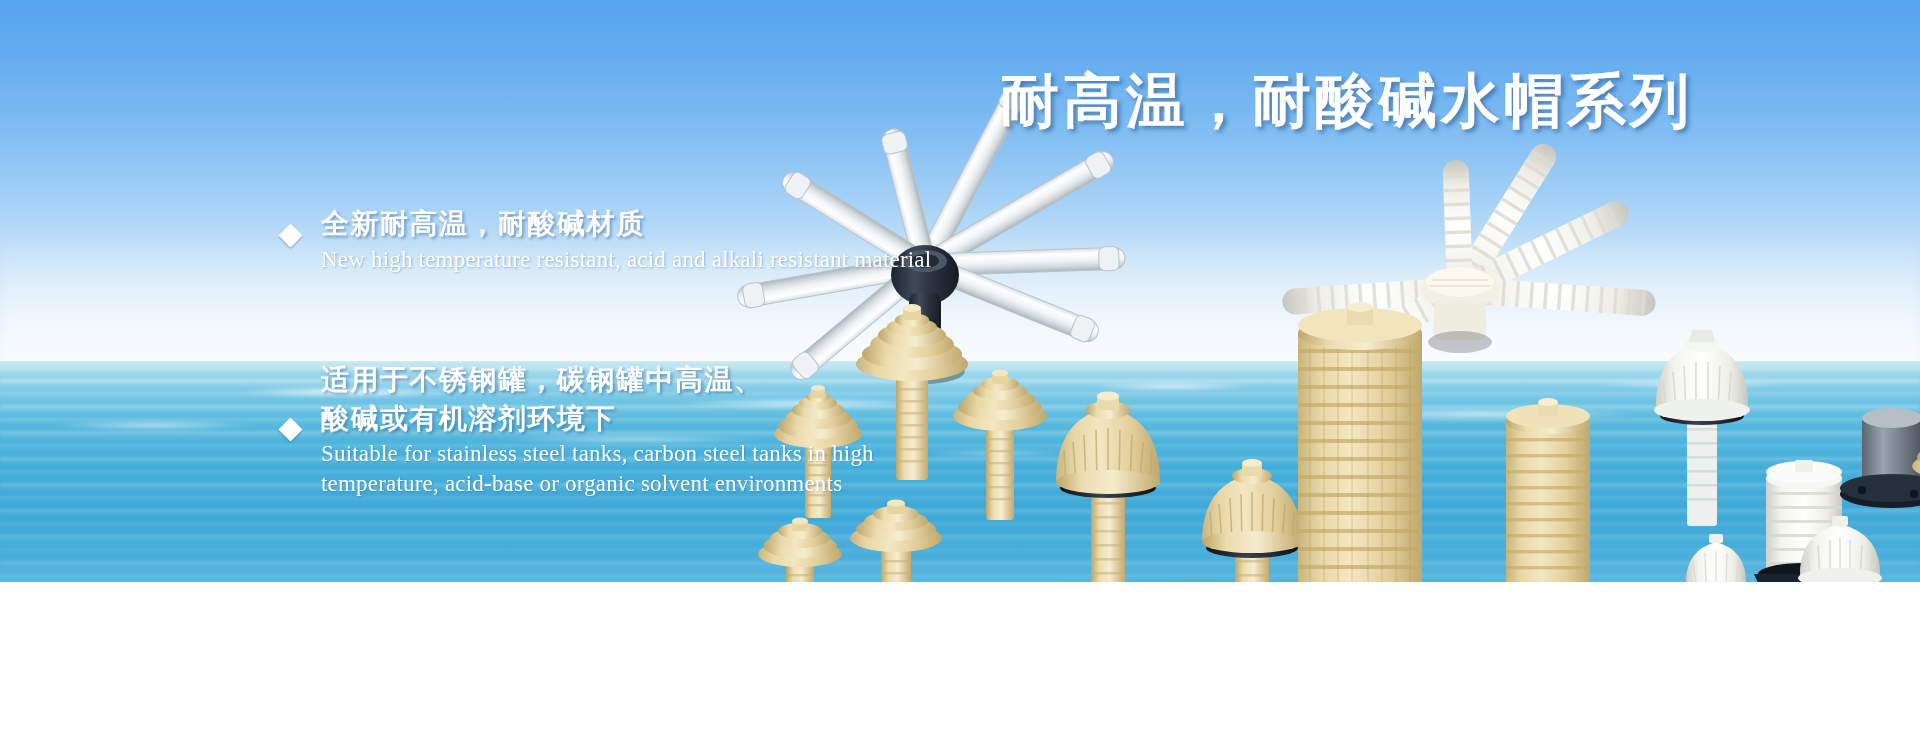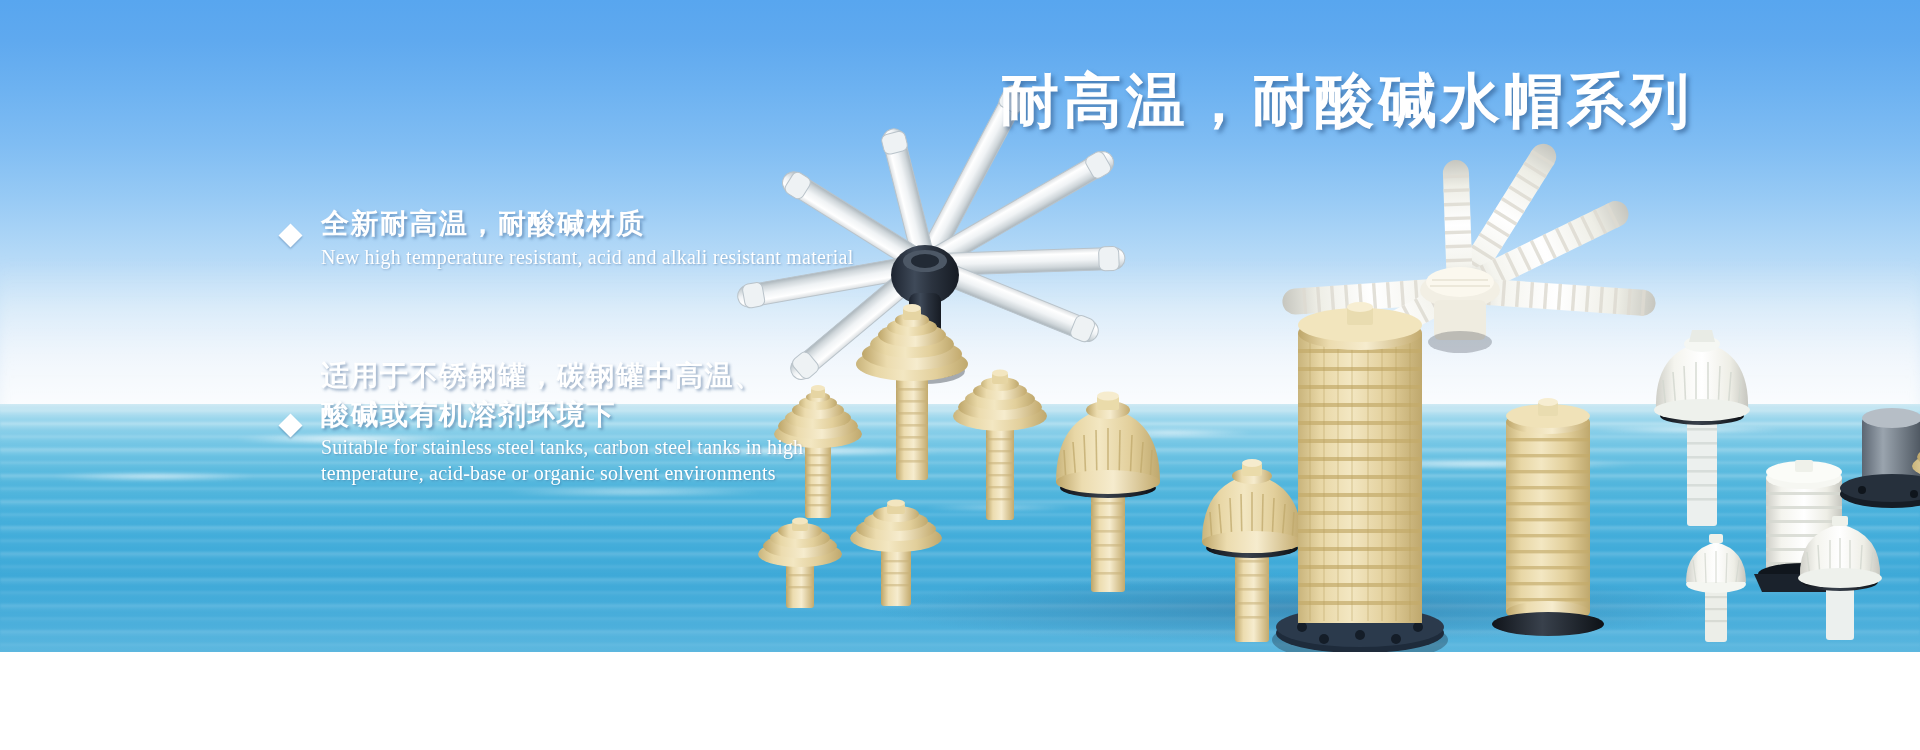--- a/index.html
+++ b/index.html
@@ -6,21 +6,21 @@
   * { margin:0; padding:0; box-sizing:border-box; }
   html, body {
     width:1920px; height:750px;
     overflow:hidden;
     font-family:"Liberation Sans","DejaVu Sans",sans-serif;
   }
 
   
   #banner{
     position:relative;
-    width:1920px; height:652px;
+    width:1920px; height:582px;
     overflow:hidden;
     background:#0f766e;
   }
 
   
   .sky{
     position:absolute; left:0; top:0; width:100%; height:62%;
     background:linear-gradient(to bottom,
       #58a6ef 0%,
       #5fa9ef 10%,
@@ -113,21 +113,21 @@
   .bullet-cn{
     font-size:28px; font-weight:700; color:#ffffff;
     line-height:1.38; letter-spacing:1.5px;
     text-shadow:2px 2px 3px rgba(40,80,130,.45);
     white-space:pre-line;
     font-family:"Liberation Sans","DejaVu Sans",sans-serif;
   }
   .bullet-en{
     margin-left:39px;
     font-family:"Liberation Serif","DejaVu Serif",serif;
-    font-size:20px; color:#ffffff;
+    font-size:23px; color:#ffffff;
     line-height:1.28; letter-spacing:.2px;
     text-shadow:1px 1px 2px rgba(40,80,130,.35);
     white-space:pre-line;
     margin-top:1px;
   }
 
   
   .products{
     position:absolute; left:700px; top:130px;
     width:1220px; height:510px;

